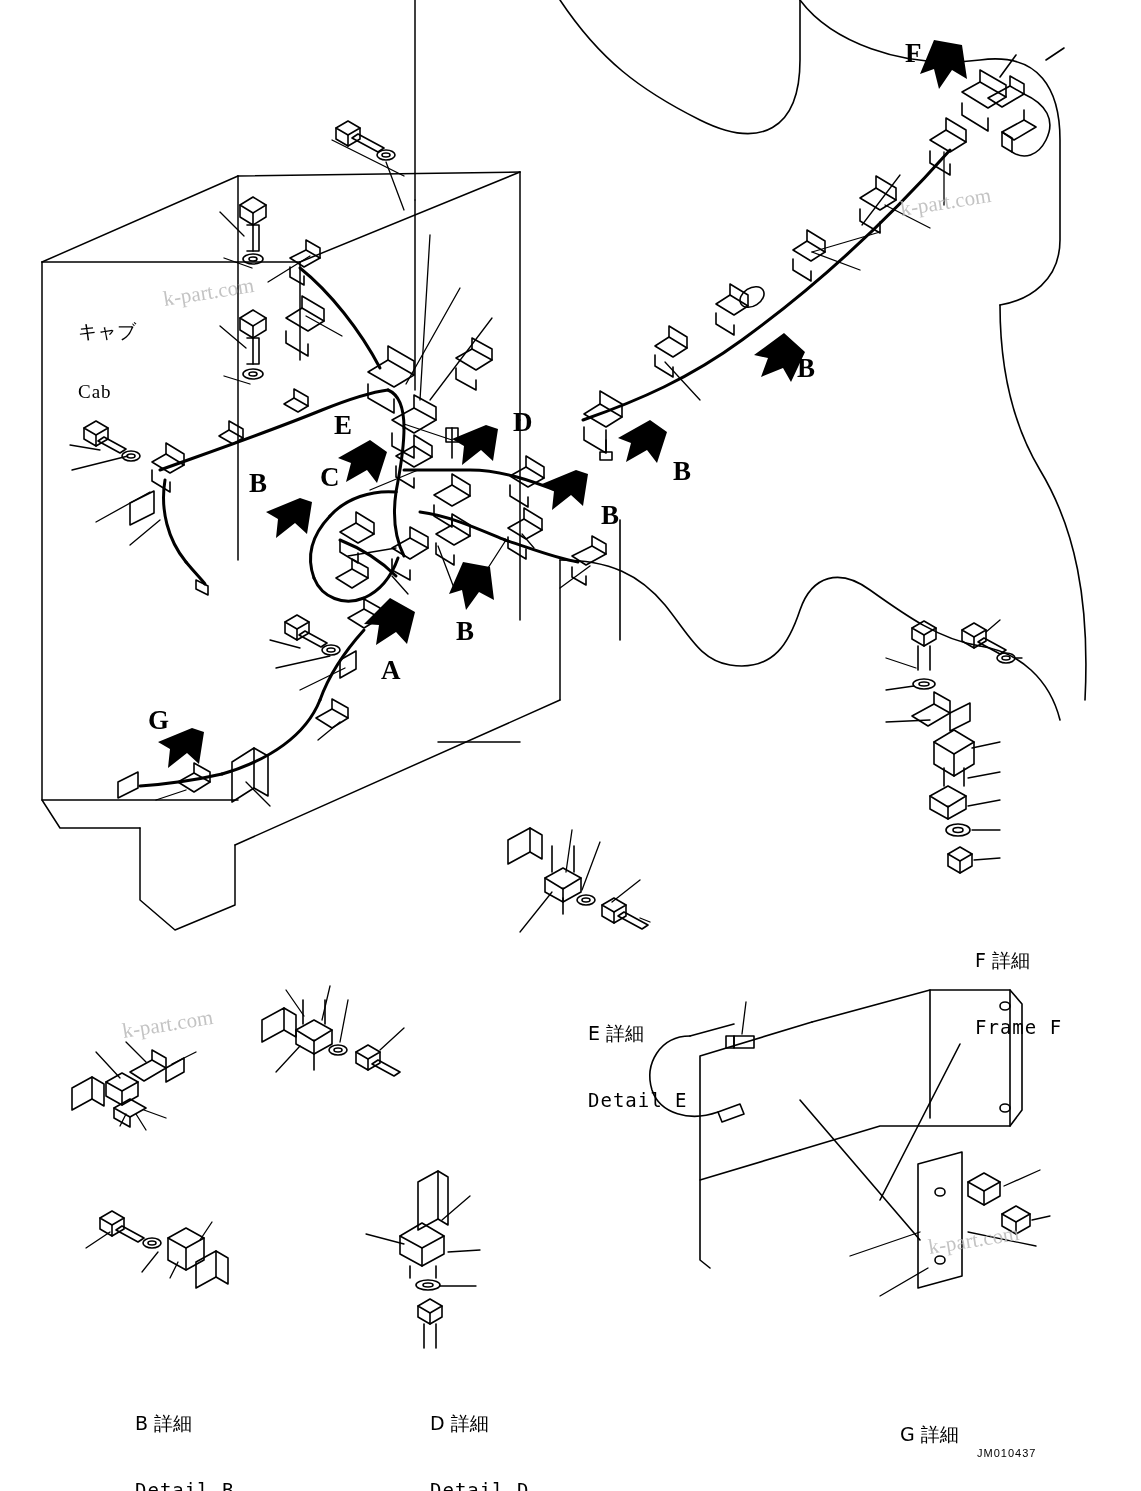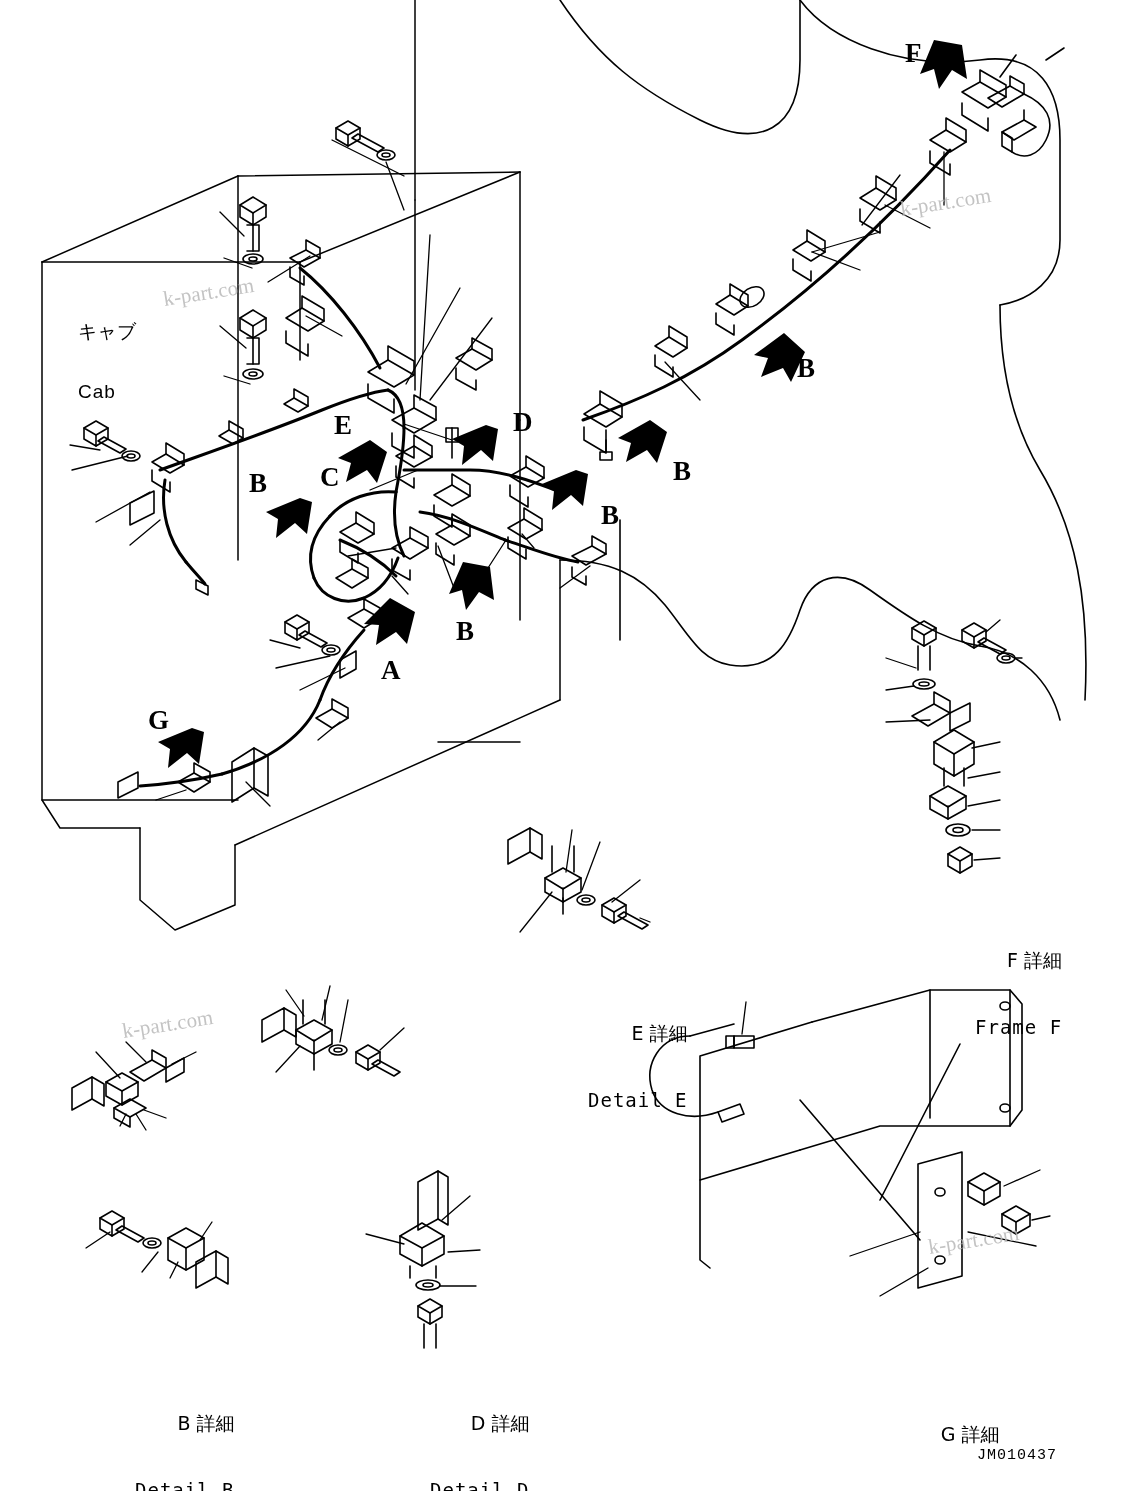--- a/index.html
+++ b/index.html
@@ -3,24 +3,24 @@
 <meta charset="utf-8">
 <style>
   html,body{margin:0;padding:0;background:#ffffff;}
   body{width:1141px;height:1491px;position:relative;overflow:hidden;
        font-family:"Liberation Sans", sans-serif;color:#000;}
   #stage{position:absolute;left:0;top:0;width:1141px;height:1491px;}
   svg.art{position:absolute;left:0;top:0;width:1141px;height:1491px;}
   .lbl{position:absolute;white-space:pre;line-height:1.18;}
   .big{font-size:27px;font-weight:bold;font-family:"Liberation Serif",serif;}
   .jp{font-size:19px;font-family:Liberation Serif, serif;}
-  .en{font-size:19px;font-family:Liberation Sans, sans-serif;letter-spacing:1px;}
-  .detail{font-size:19px;font-family:"DejaVu Sans",sans-serif;text-align:right;}
+  .en{font-size:19px;font-family:Liberation Serif, serif;letter-spacing:1px;}
+  .detail{font-size:19px;font-family:"DejaVu Sans",sans-serif;text-align:left;}
   .detail .l2{font-family:"DejaVu Sans Mono",monospace;letter-spacing:1px;}
-  .code{position:absolute;font-size:15px;font-family:Liberation Mono, monospace;letter-spacing:1px;}
+  .code{position:absolute;font-size:11px;font-family:Liberation Sans, sans-serif;letter-spacing:1px;}
   .wm{position:absolute;color:#b9b9b9;font-size:21px;font-family:"Liberation Serif",serif;
       transform:rotate(-9deg);opacity:.85;white-space:nowrap;}
 </style>
 </head>
 <body>
 
 <div id="stage">
 
   <svg class="art" viewBox="0 0 1141 1491">
     <defs>

